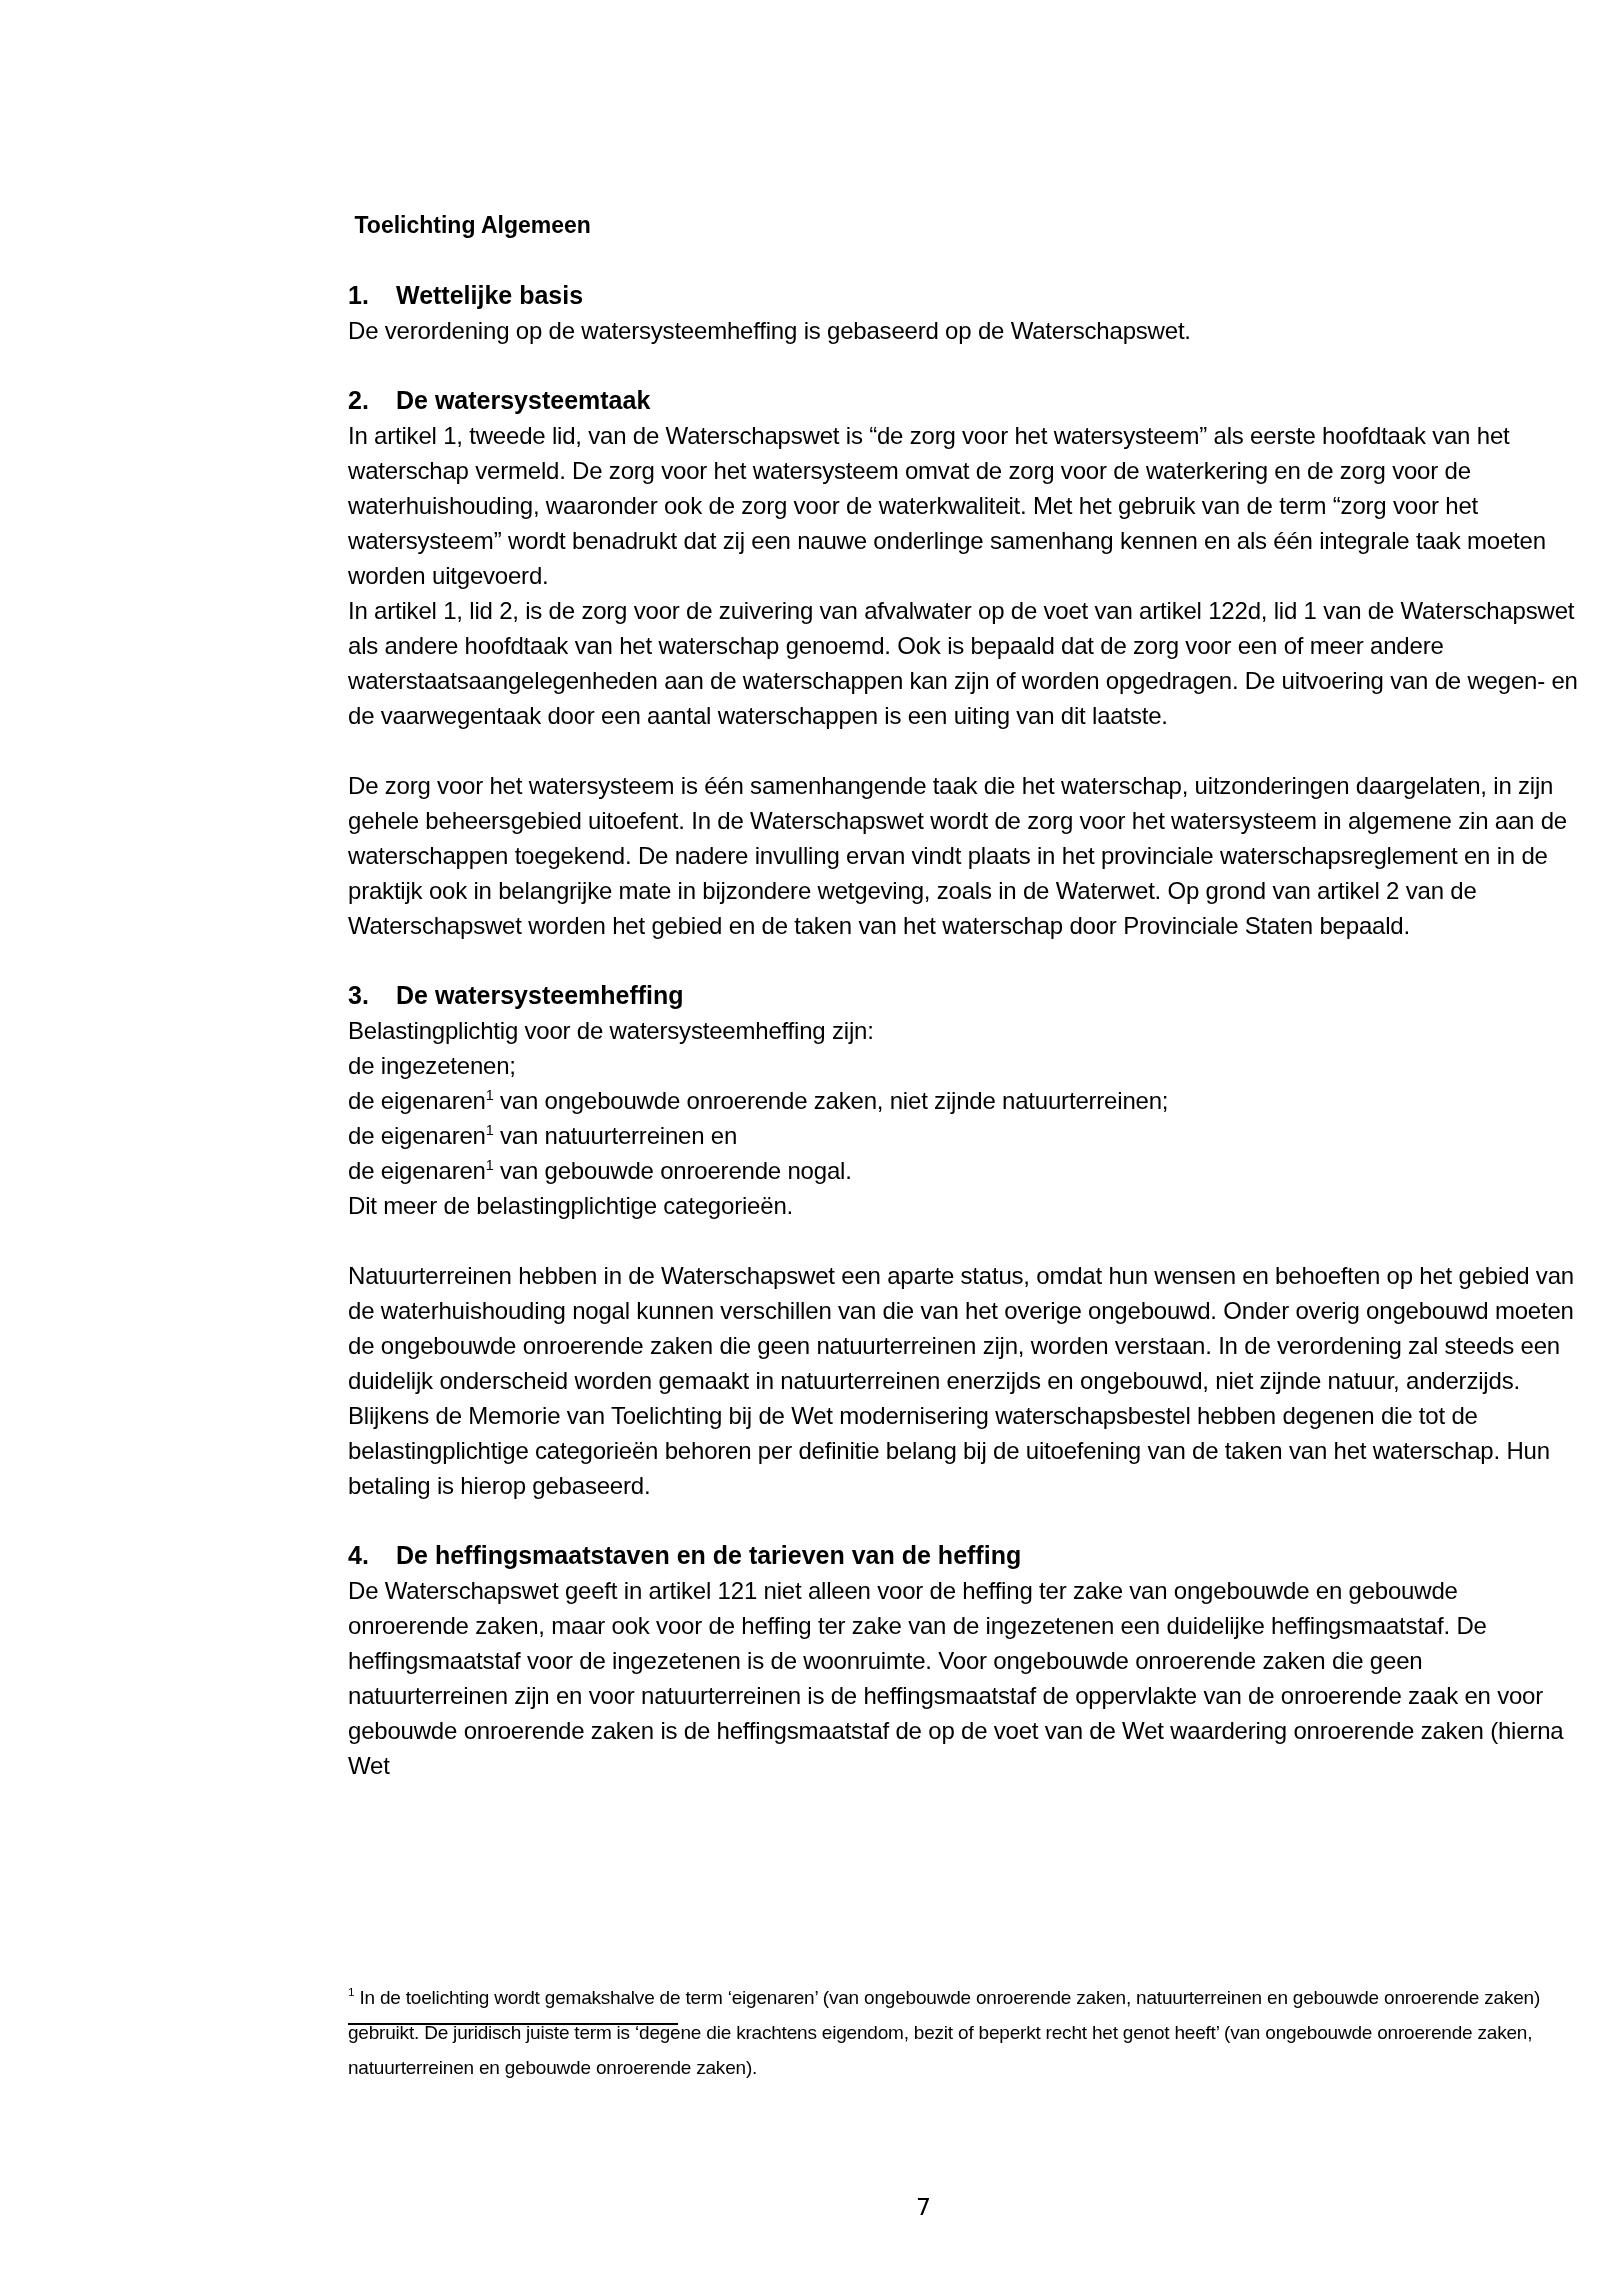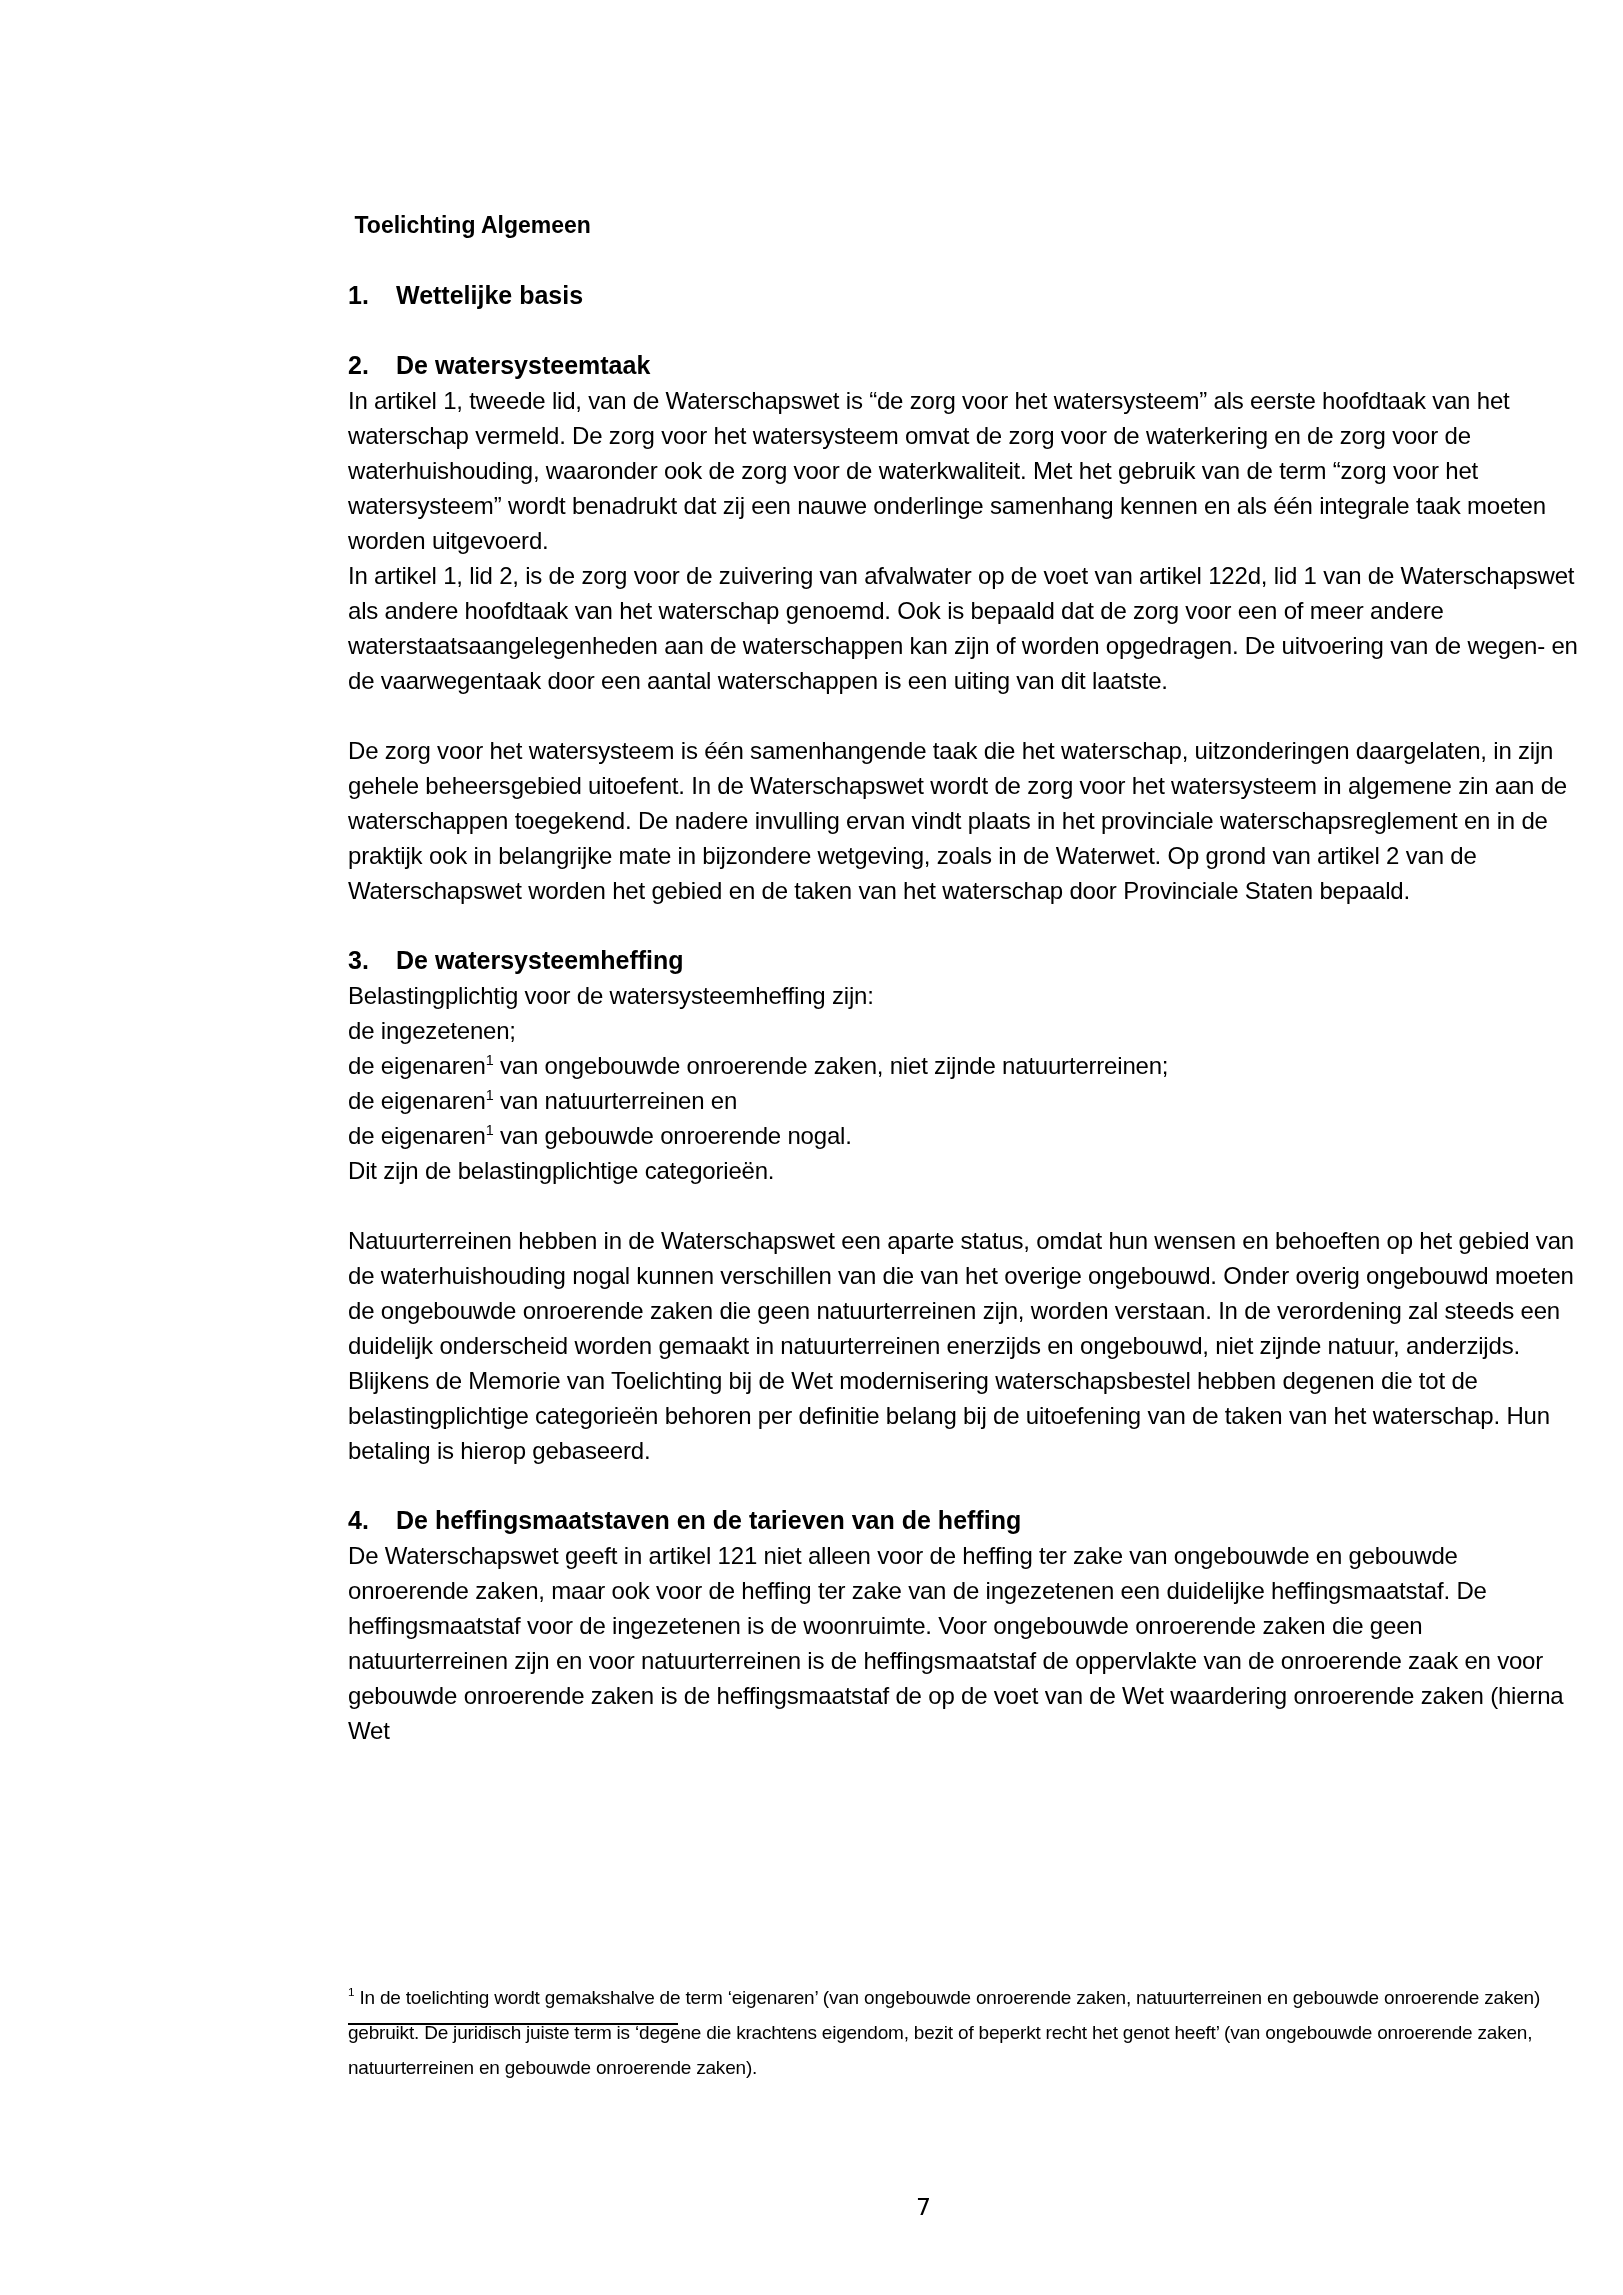--- a/index.html
+++ b/index.html
@@ -92,20 +92,21 @@
 <body>
 
 <div class="page">
   <h1 class="doc-title">Toelichting Algemeen</h1>
 
   <section>
     <h2 class="section-heading">
       <span class="num">1.</span>
       <span>Wettelijke basis</span>
     </h2>
+    <p class="para">De verordening op de watersysteemheffing is gebaseerd op de Waterschapswet.</p>
   </section>
 
   <div class="gap"></div>
 
   <section>
     <h2 class="section-heading">
       <span class="num">2.</span>
       <span>De watersysteemtaak</span>
     </h2>
     <p class="para">In artikel 1, tweede lid, van de Waterschapswet is “de zorg voor het watersysteem” als eerste hoofdtaak van het waterschap vermeld. De zorg voor het watersysteem omvat de zorg voor de waterkering en de zorg voor de waterhuishouding, waaronder ook de zorg voor de waterkwaliteit. Met het gebruik van de term “zorg voor het watersysteem” wordt benadrukt dat zij een nauwe onderlinge samenhang kennen en als één integrale taak moeten worden uitgevoerd.</p>
@@ -121,21 +122,21 @@
       <span class="num">3.</span>
       <span>De watersysteemheffing</span>
     </h2>
     <p class="list-line">Belastingplichtig voor de watersysteemheffing zijn:</p>
     <div>
       <p class="list-line"><span>de ingezetenen;</span></p>
       <p class="list-line"><span>de eigenaren</span><sup class="fn">1</sup><span> van ongebouwde onroerende zaken, niet zijnde natuurterreinen;</span></p>
       <p class="list-line"><span>de eigenaren</span><sup class="fn">1</sup><span> van natuurterreinen en</span></p>
       <p class="list-line"><span>de eigenaren</span><sup class="fn">1</sup><span> van gebouwde onroerende nogal.</span></p>
     </div>
-    <p class="list-line">Dit zijn de belastingplichtige categorieën.</p>
+    <p class="list-line">Dit meer de belastingplichtige categorieën.</p>
     <div class="gap"></div>
     <p class="para">Natuurterreinen hebben in de Waterschapswet een aparte status, omdat hun wensen en behoeften op het gebied van de waterhuishouding nogal kunnen verschillen van die van het overige ongebouwd. Onder overig ongebouwd moeten de ongebouwde onroerende zaken die geen natuurterreinen zijn, worden verstaan. In de verordening zal steeds een duidelijk onderscheid worden gemaakt in natuurterreinen enerzijds en ongebouwd, niet zijnde natuur, anderzijds.</p>
     <p class="para">Blijkens de Memorie van Toelichting bij de Wet modernisering waterschapsbestel hebben degenen die tot de belastingplichtige categorieën behoren per definitie belang bij de uitoefening van de taken van het waterschap. Hun betaling is hierop gebaseerd.</p>
   </section>
 
   <div class="gap"></div>
 
   <section>
     <h2 class="section-heading">
       <span class="num">4.</span>

